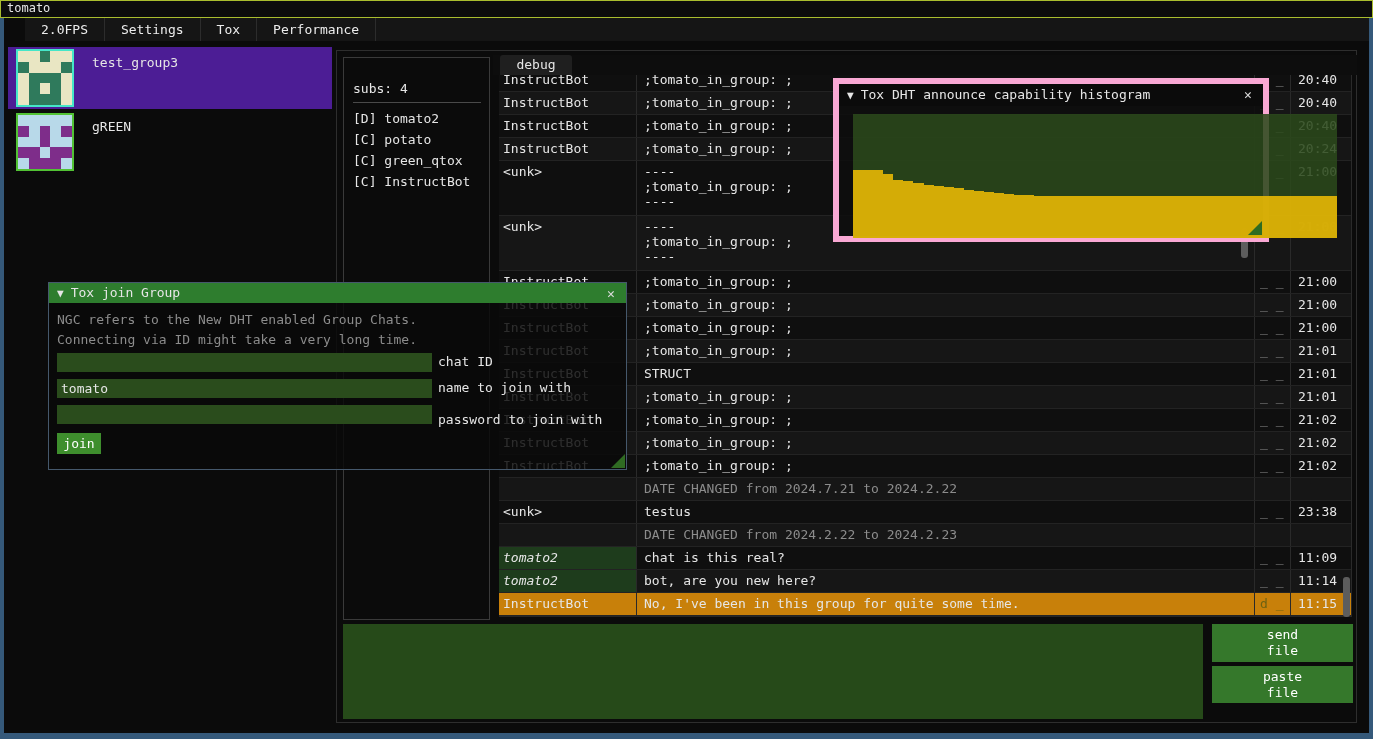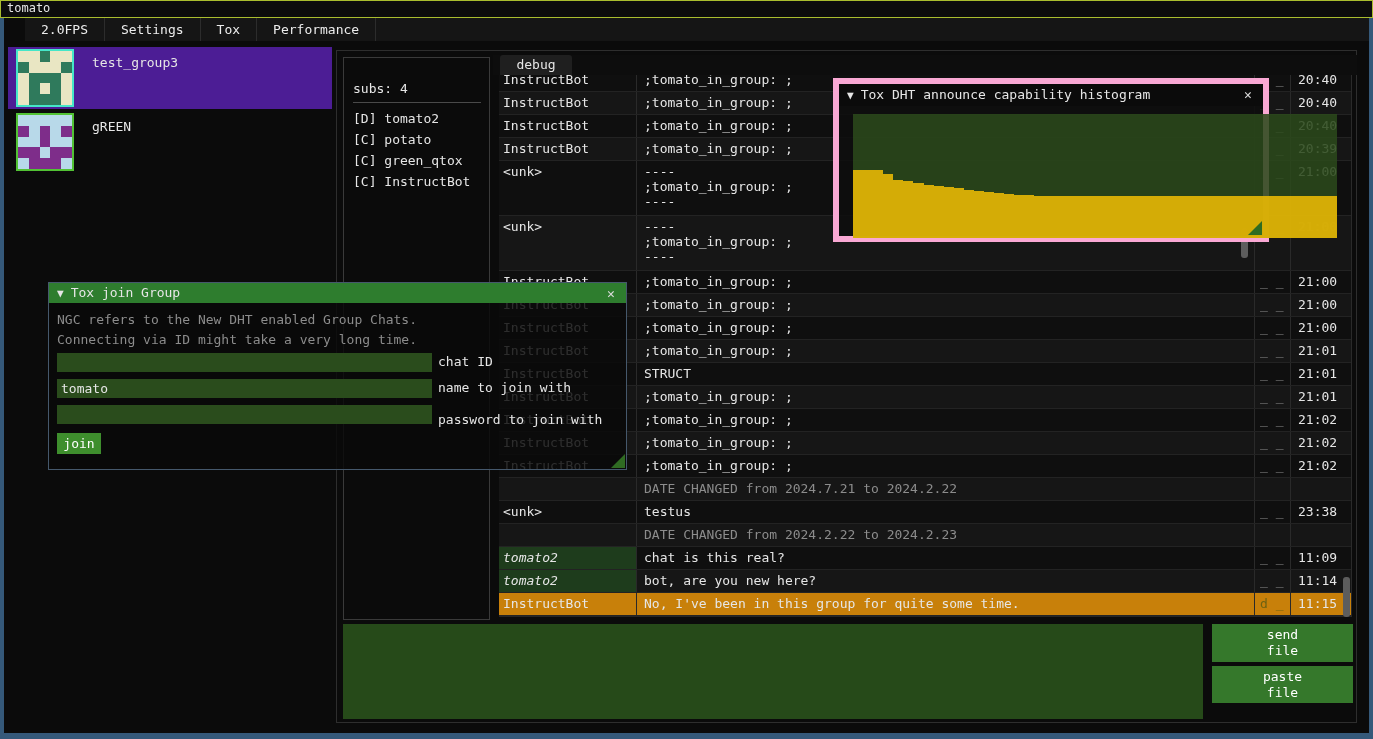--- a/index.html
+++ b/index.html
@@ -191,21 +191,21 @@
         <div class="crow" style="height: 23px;">
           <div class="cname">InstructBot</div>
           <div class="ctext">;tomato_in_group: ;</div>
           <div class="cflags">_ _</div>
           <div class="ctime">20:40</div>
         </div>
         <div class="crow alt" style="height: 23px;">
           <div class="cname">InstructBot</div>
           <div class="ctext">;tomato_in_group: ;</div>
           <div class="cflags">_ _</div>
-          <div class="ctime">20:39</div>
+          <div class="ctime">20:24</div>
         </div>
         <div class="crow" style="height: 55px;">
           <div class="cname">&lt;unk&gt;</div>
           <div class="ctext">----
 ;tomato_in_group: ;
 ----</div>
           <div class="cflags">_ _</div>
           <div class="ctime">21:00</div>
         </div>
         <div class="crow alt" style="height: 55px;">

